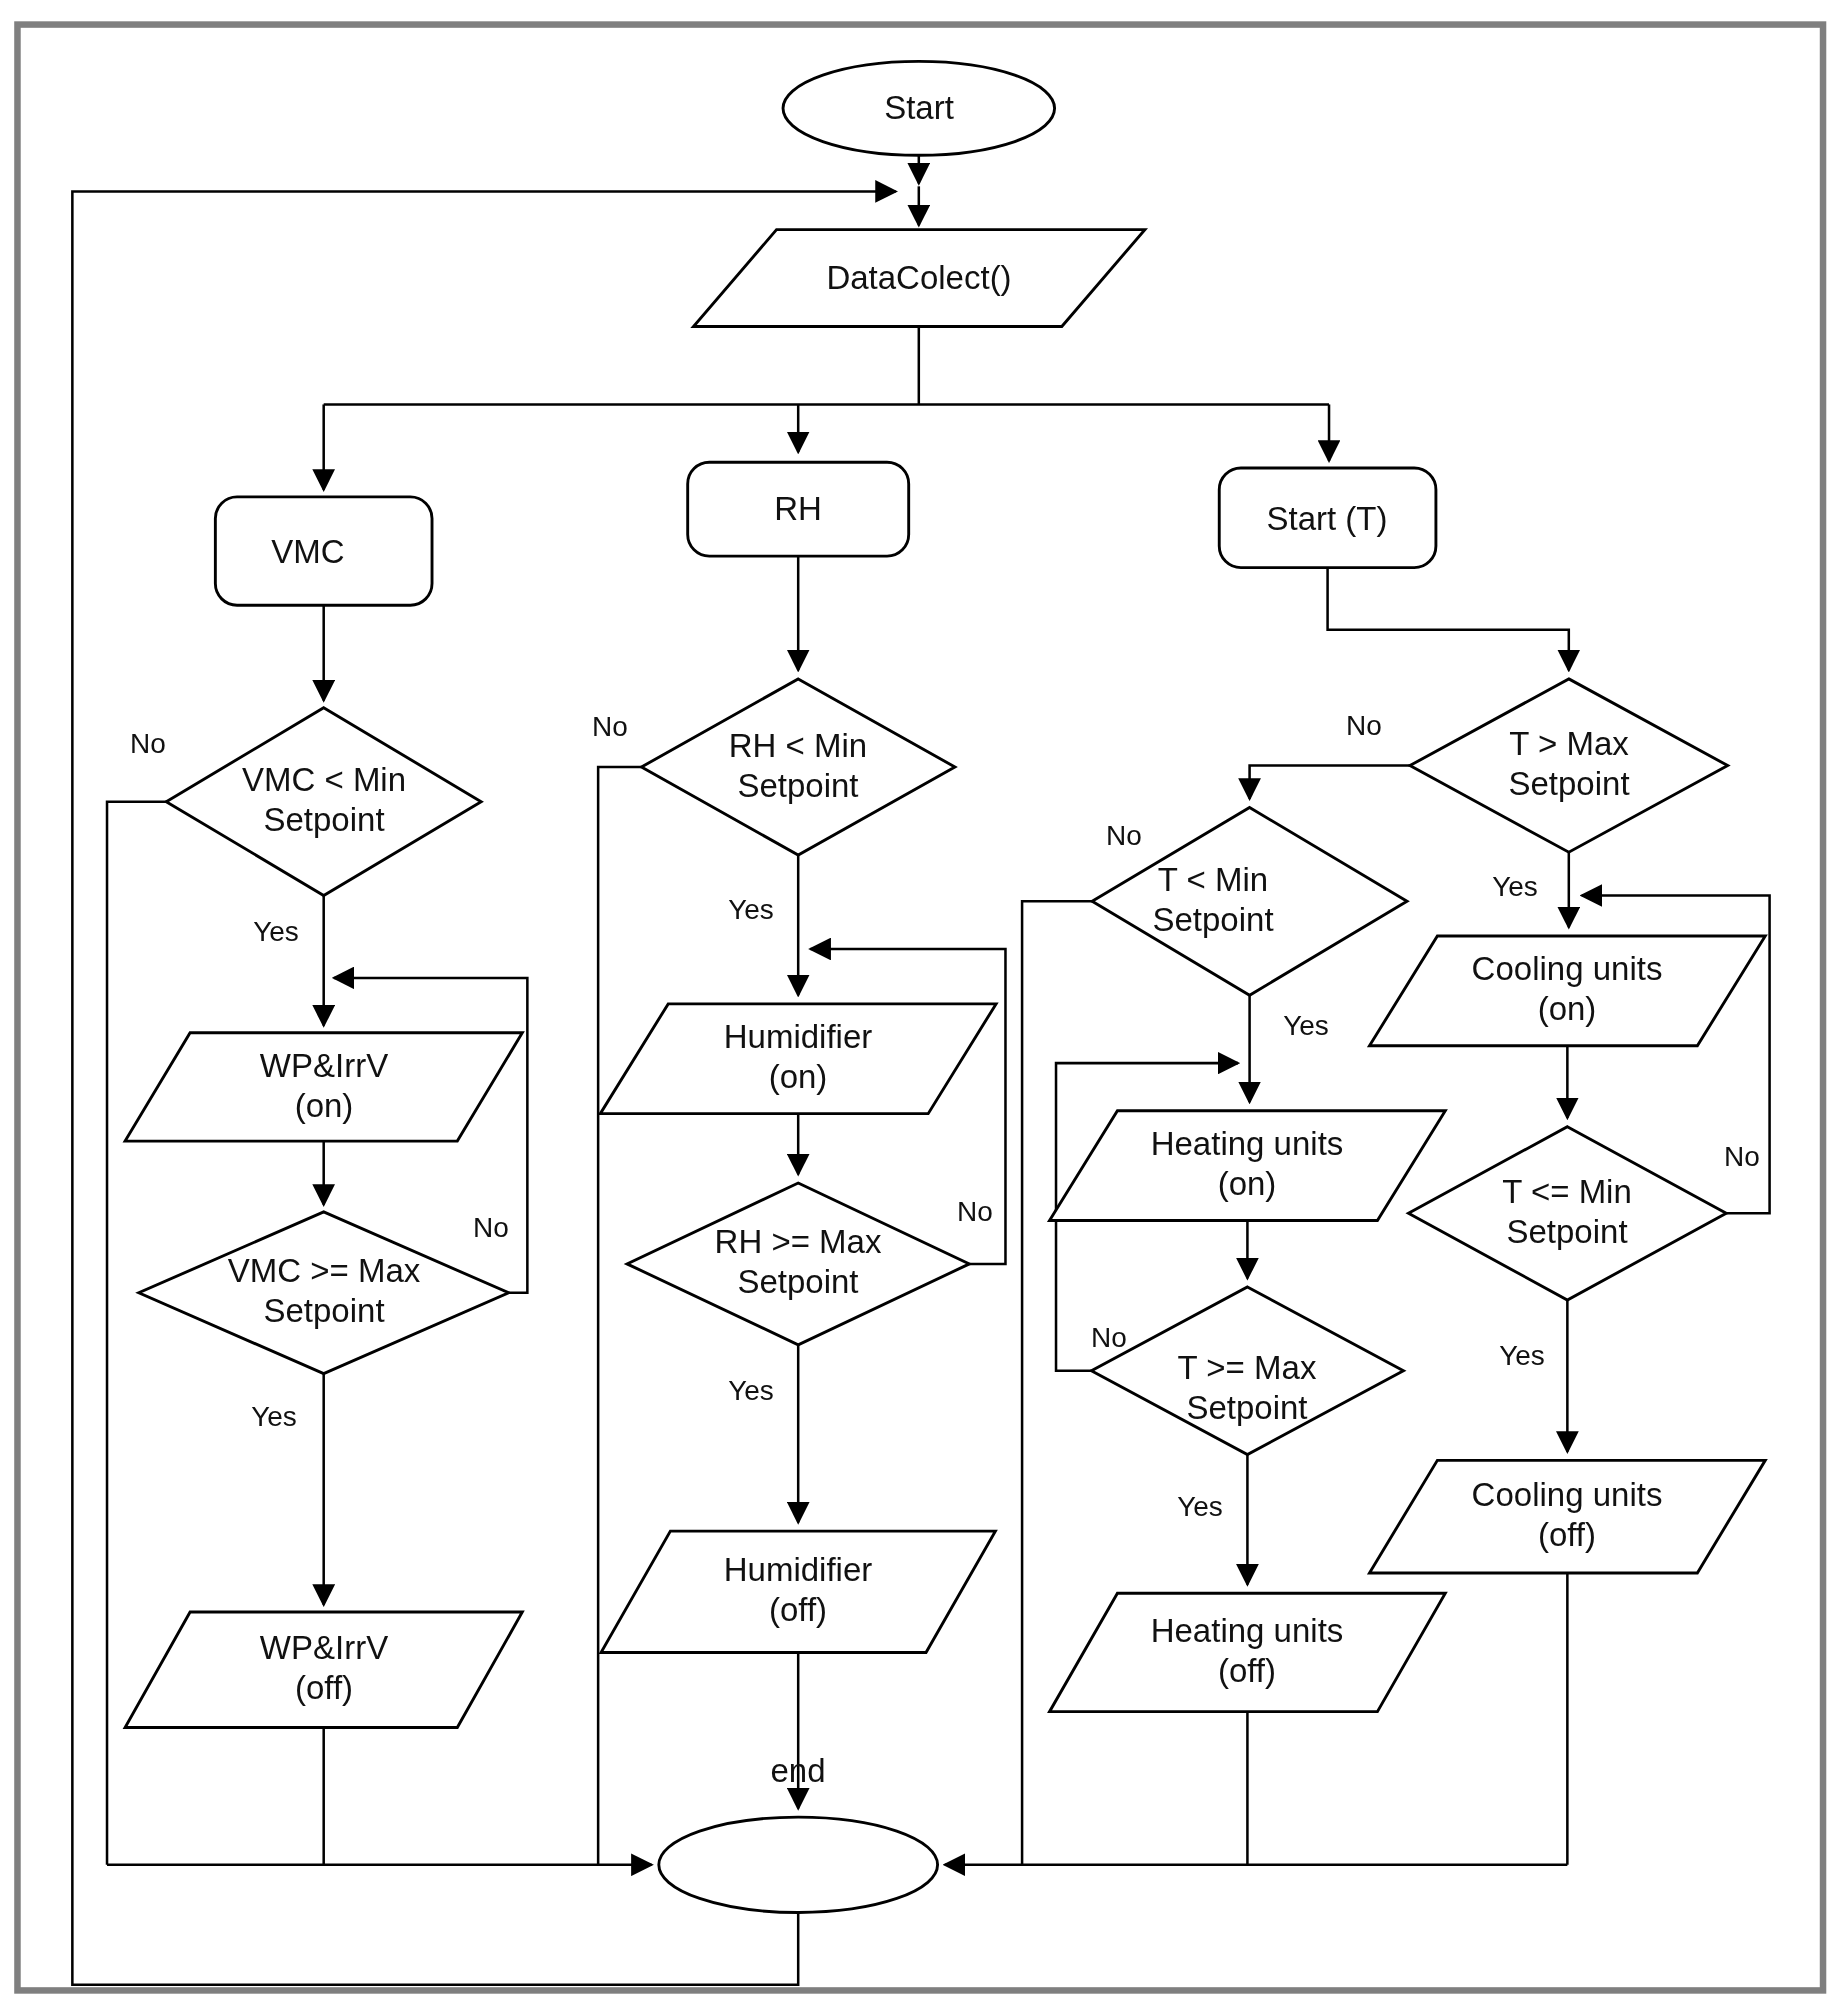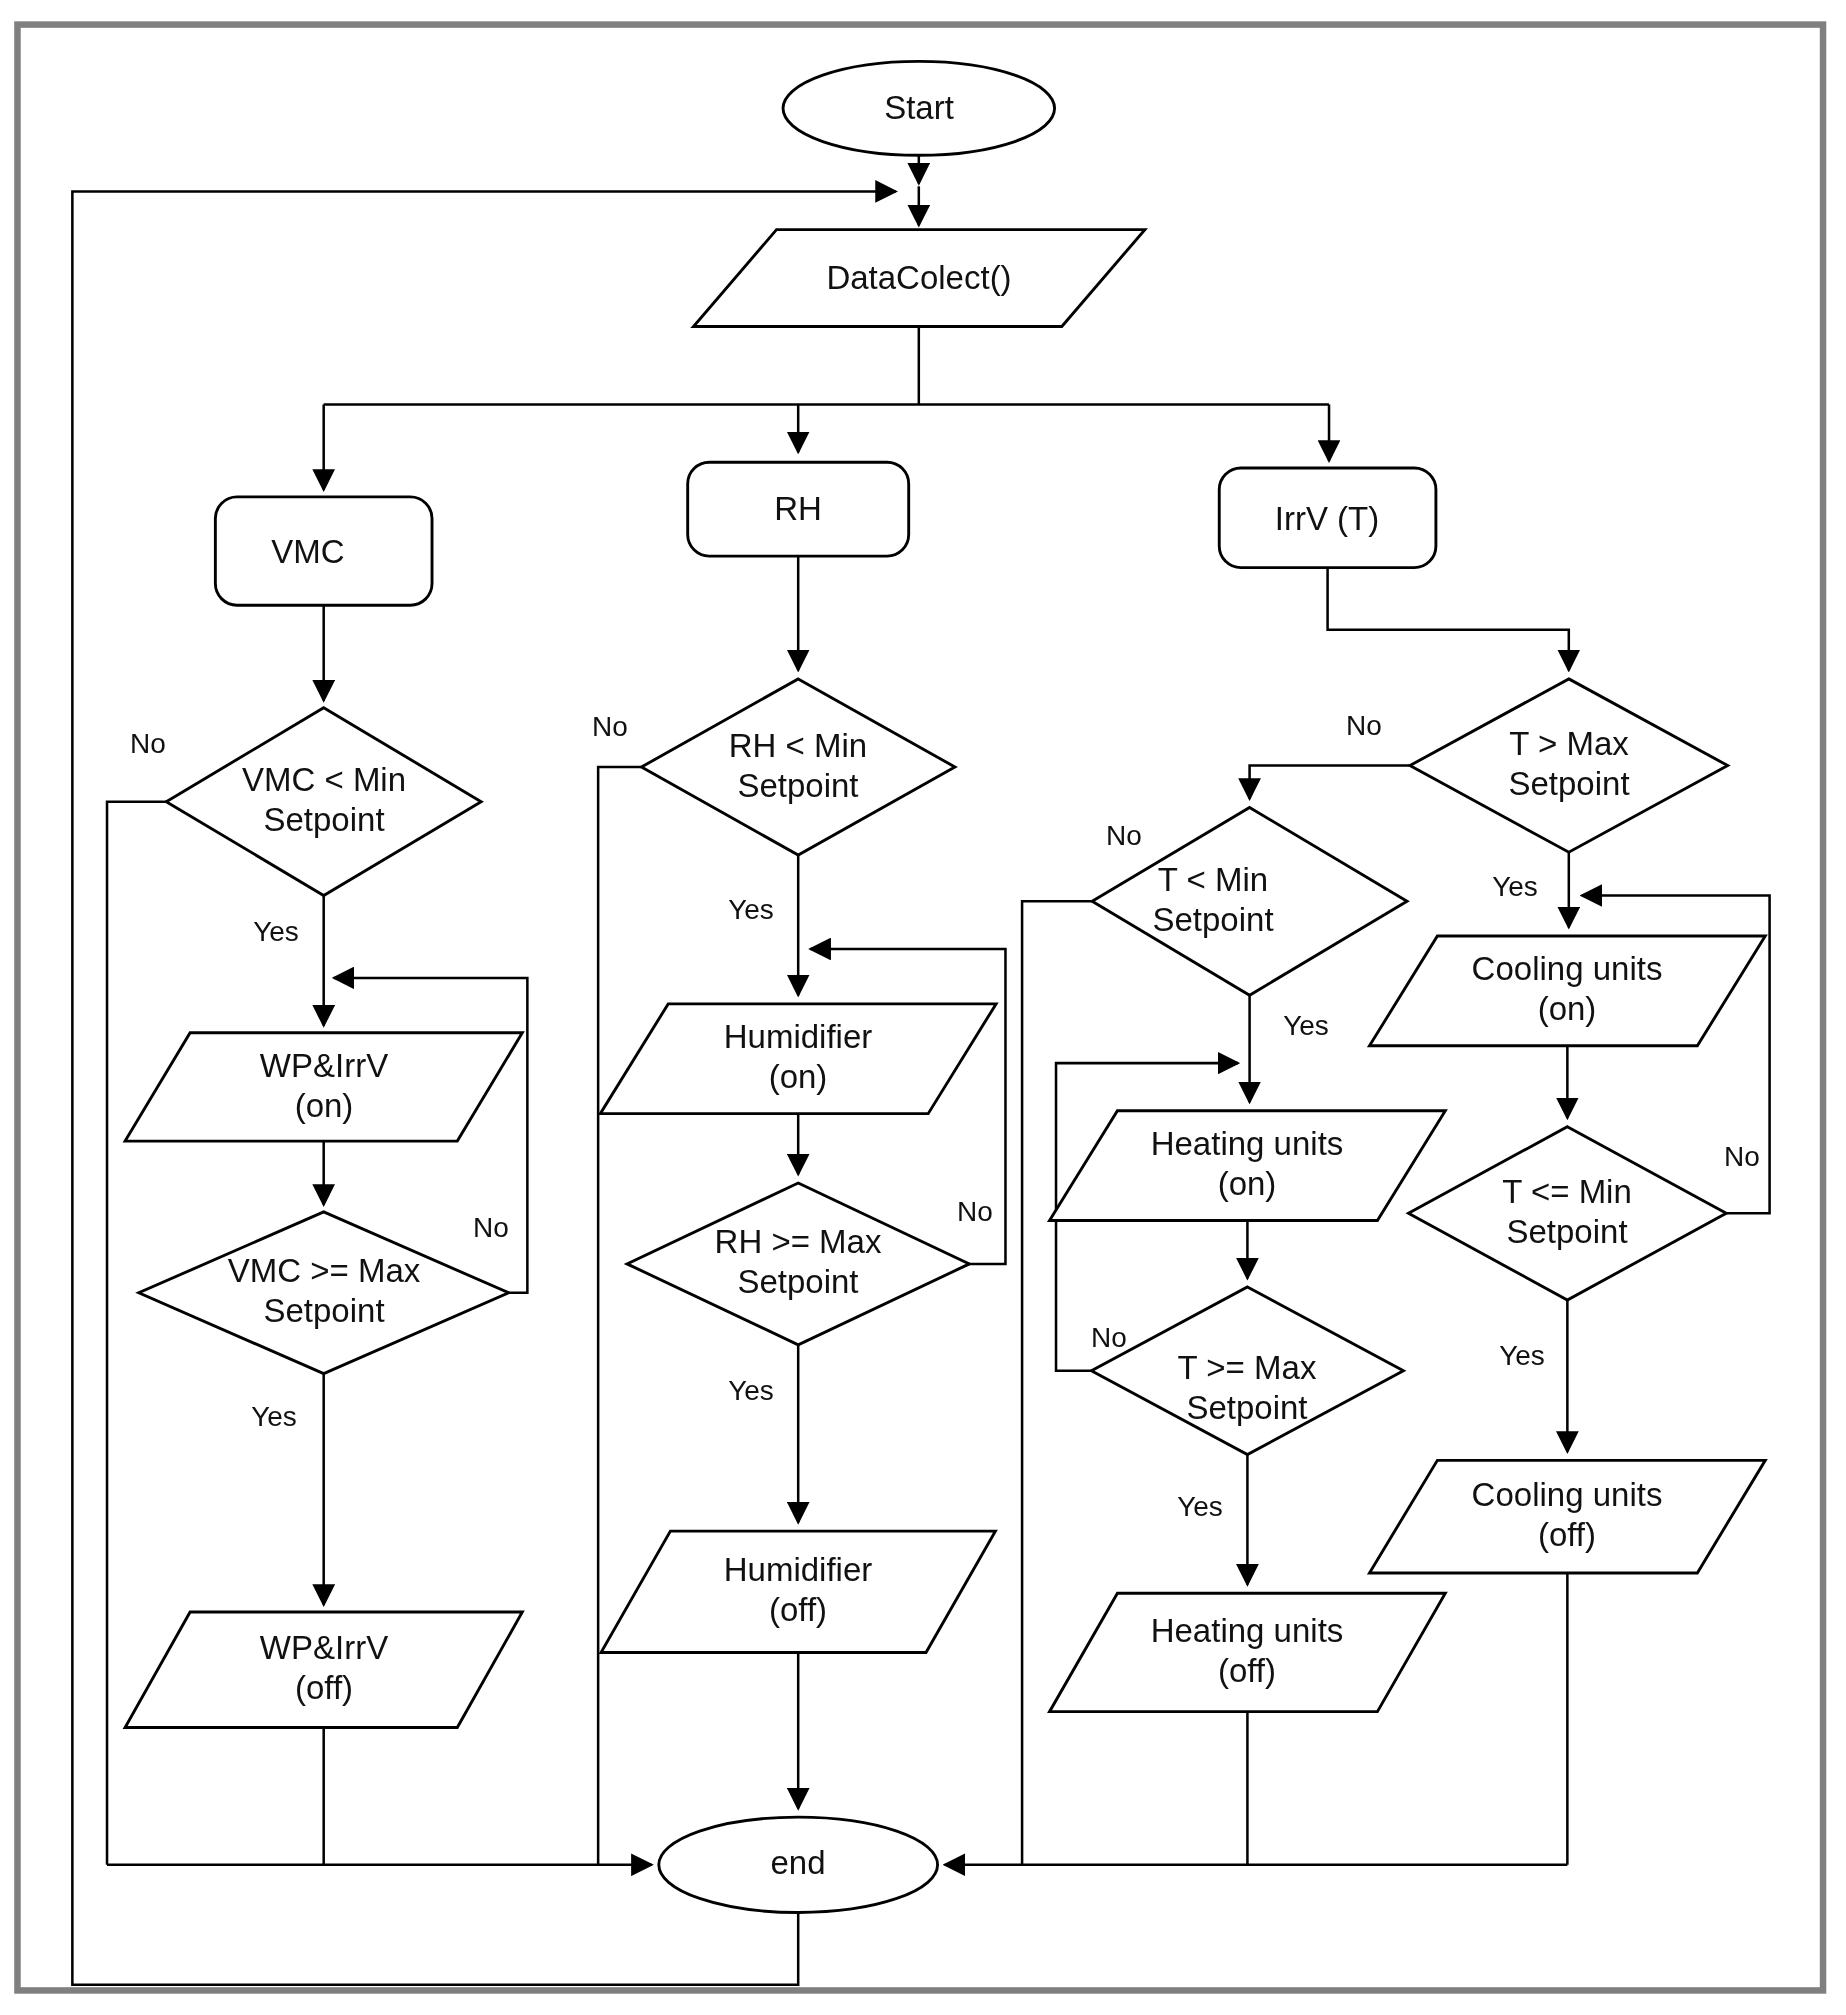--- a/index.html
+++ b/index.html
@@ -124,21 +124,21 @@
       <polygon class="shape" points="1547,2206 2001,2206 1907,2370 1453,2370"></polygon>
 
       <ellipse class="shape" cx="1105" cy="2582" rx="193" ry="66"></ellipse>
     </g>
   </svg>
 
   <div class="lbl" style="left:919px;top:108px">Start</div>
   <div class="lbl" style="left:919px;top:278px">DataColect()</div>
   <div class="lbl" style="left:308px;top:552px">VMC</div>
   <div class="lbl" style="left:798px;top:509px">RH</div>
-  <div class="lbl" style="left:1327px;top:519px">IrrV (T)</div>
+  <div class="lbl" style="left:1327px;top:519px">Start (T)</div>
   <div class="lbl" style="left:324px;top:800px">VMC &lt; Min
 Setpoint</div>
   <div class="lbl" style="left:324px;top:1086px">WP&amp;IrrV
 (on)</div>
   <div class="lbl" style="left:324px;top:1291px">VMC &gt;= Max
 Setpoint</div>
   <div class="lbl" style="left:324px;top:1668px">WP&amp;IrrV
 (off)</div>
   <div class="lbl" style="left:798px;top:766px">RH &lt; Min
 Setpoint</div>
@@ -157,21 +157,21 @@
   <div class="lbl" style="left:1567px;top:1212px">T &lt;= Min
 Setpoint</div>
   <div class="lbl" style="left:1567px;top:1515px">Cooling units
 (off)</div>
   <div class="lbl" style="left:1247px;top:1164px">Heating units
 (on)</div>
   <div class="lbl" style="left:1247px;top:1388px">T &gt;= Max
 Setpoint</div>
   <div class="lbl" style="left:1247px;top:1651px">Heating units
 (off)</div>
-  <div class="lbl" style="left:798px;top:1863px">end</div>
+  <div class="lbl" style="left:798px;top:1771px">end</div>
 
   <div class="lbl edge-lbl" style="left:148px;top:744px">No</div>
   <div class="lbl edge-lbl" style="left:276px;top:932px">Yes</div>
   <div class="lbl edge-lbl" style="left:491px;top:1228px">No</div>
   <div class="lbl edge-lbl" style="left:274px;top:1417px">Yes</div>
   <div class="lbl edge-lbl" style="left:610px;top:727px">No</div>
   <div class="lbl edge-lbl" style="left:751px;top:910px">Yes</div>
   <div class="lbl edge-lbl" style="left:975px;top:1212px">No</div>
   <div class="lbl edge-lbl" style="left:751px;top:1391px">Yes</div>
   <div class="lbl edge-lbl" style="left:1364px;top:726px">No</div>

